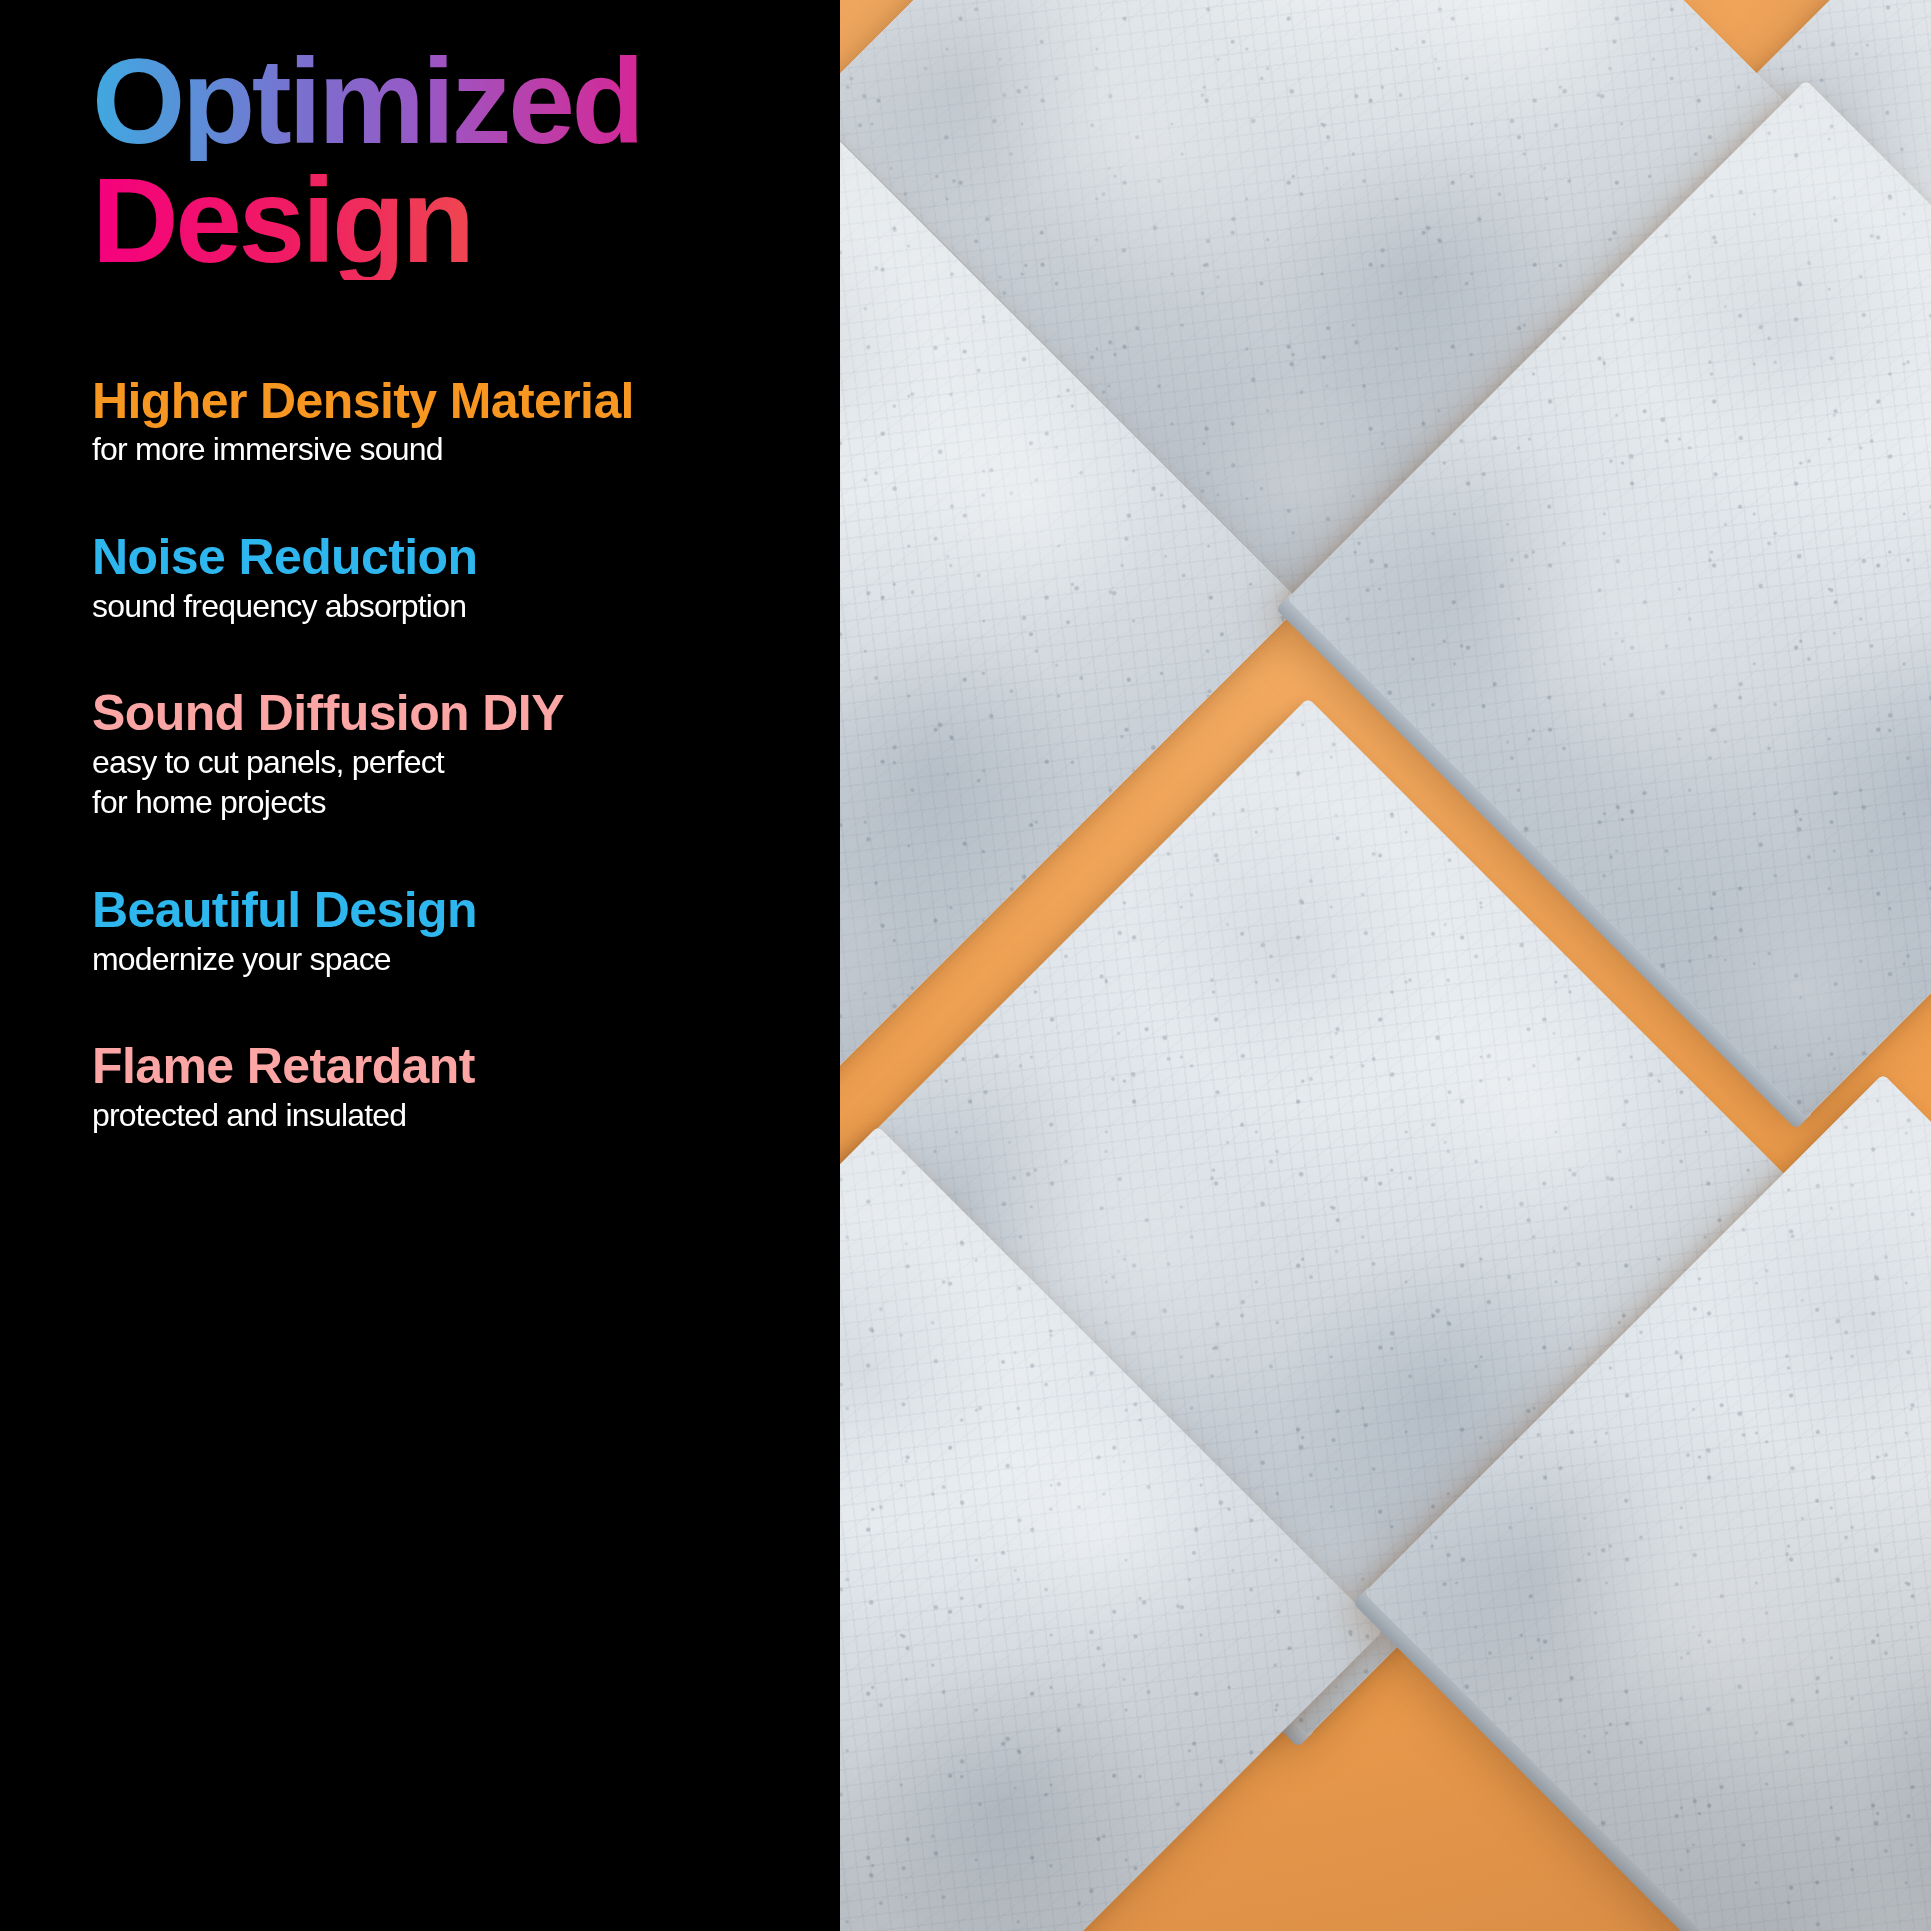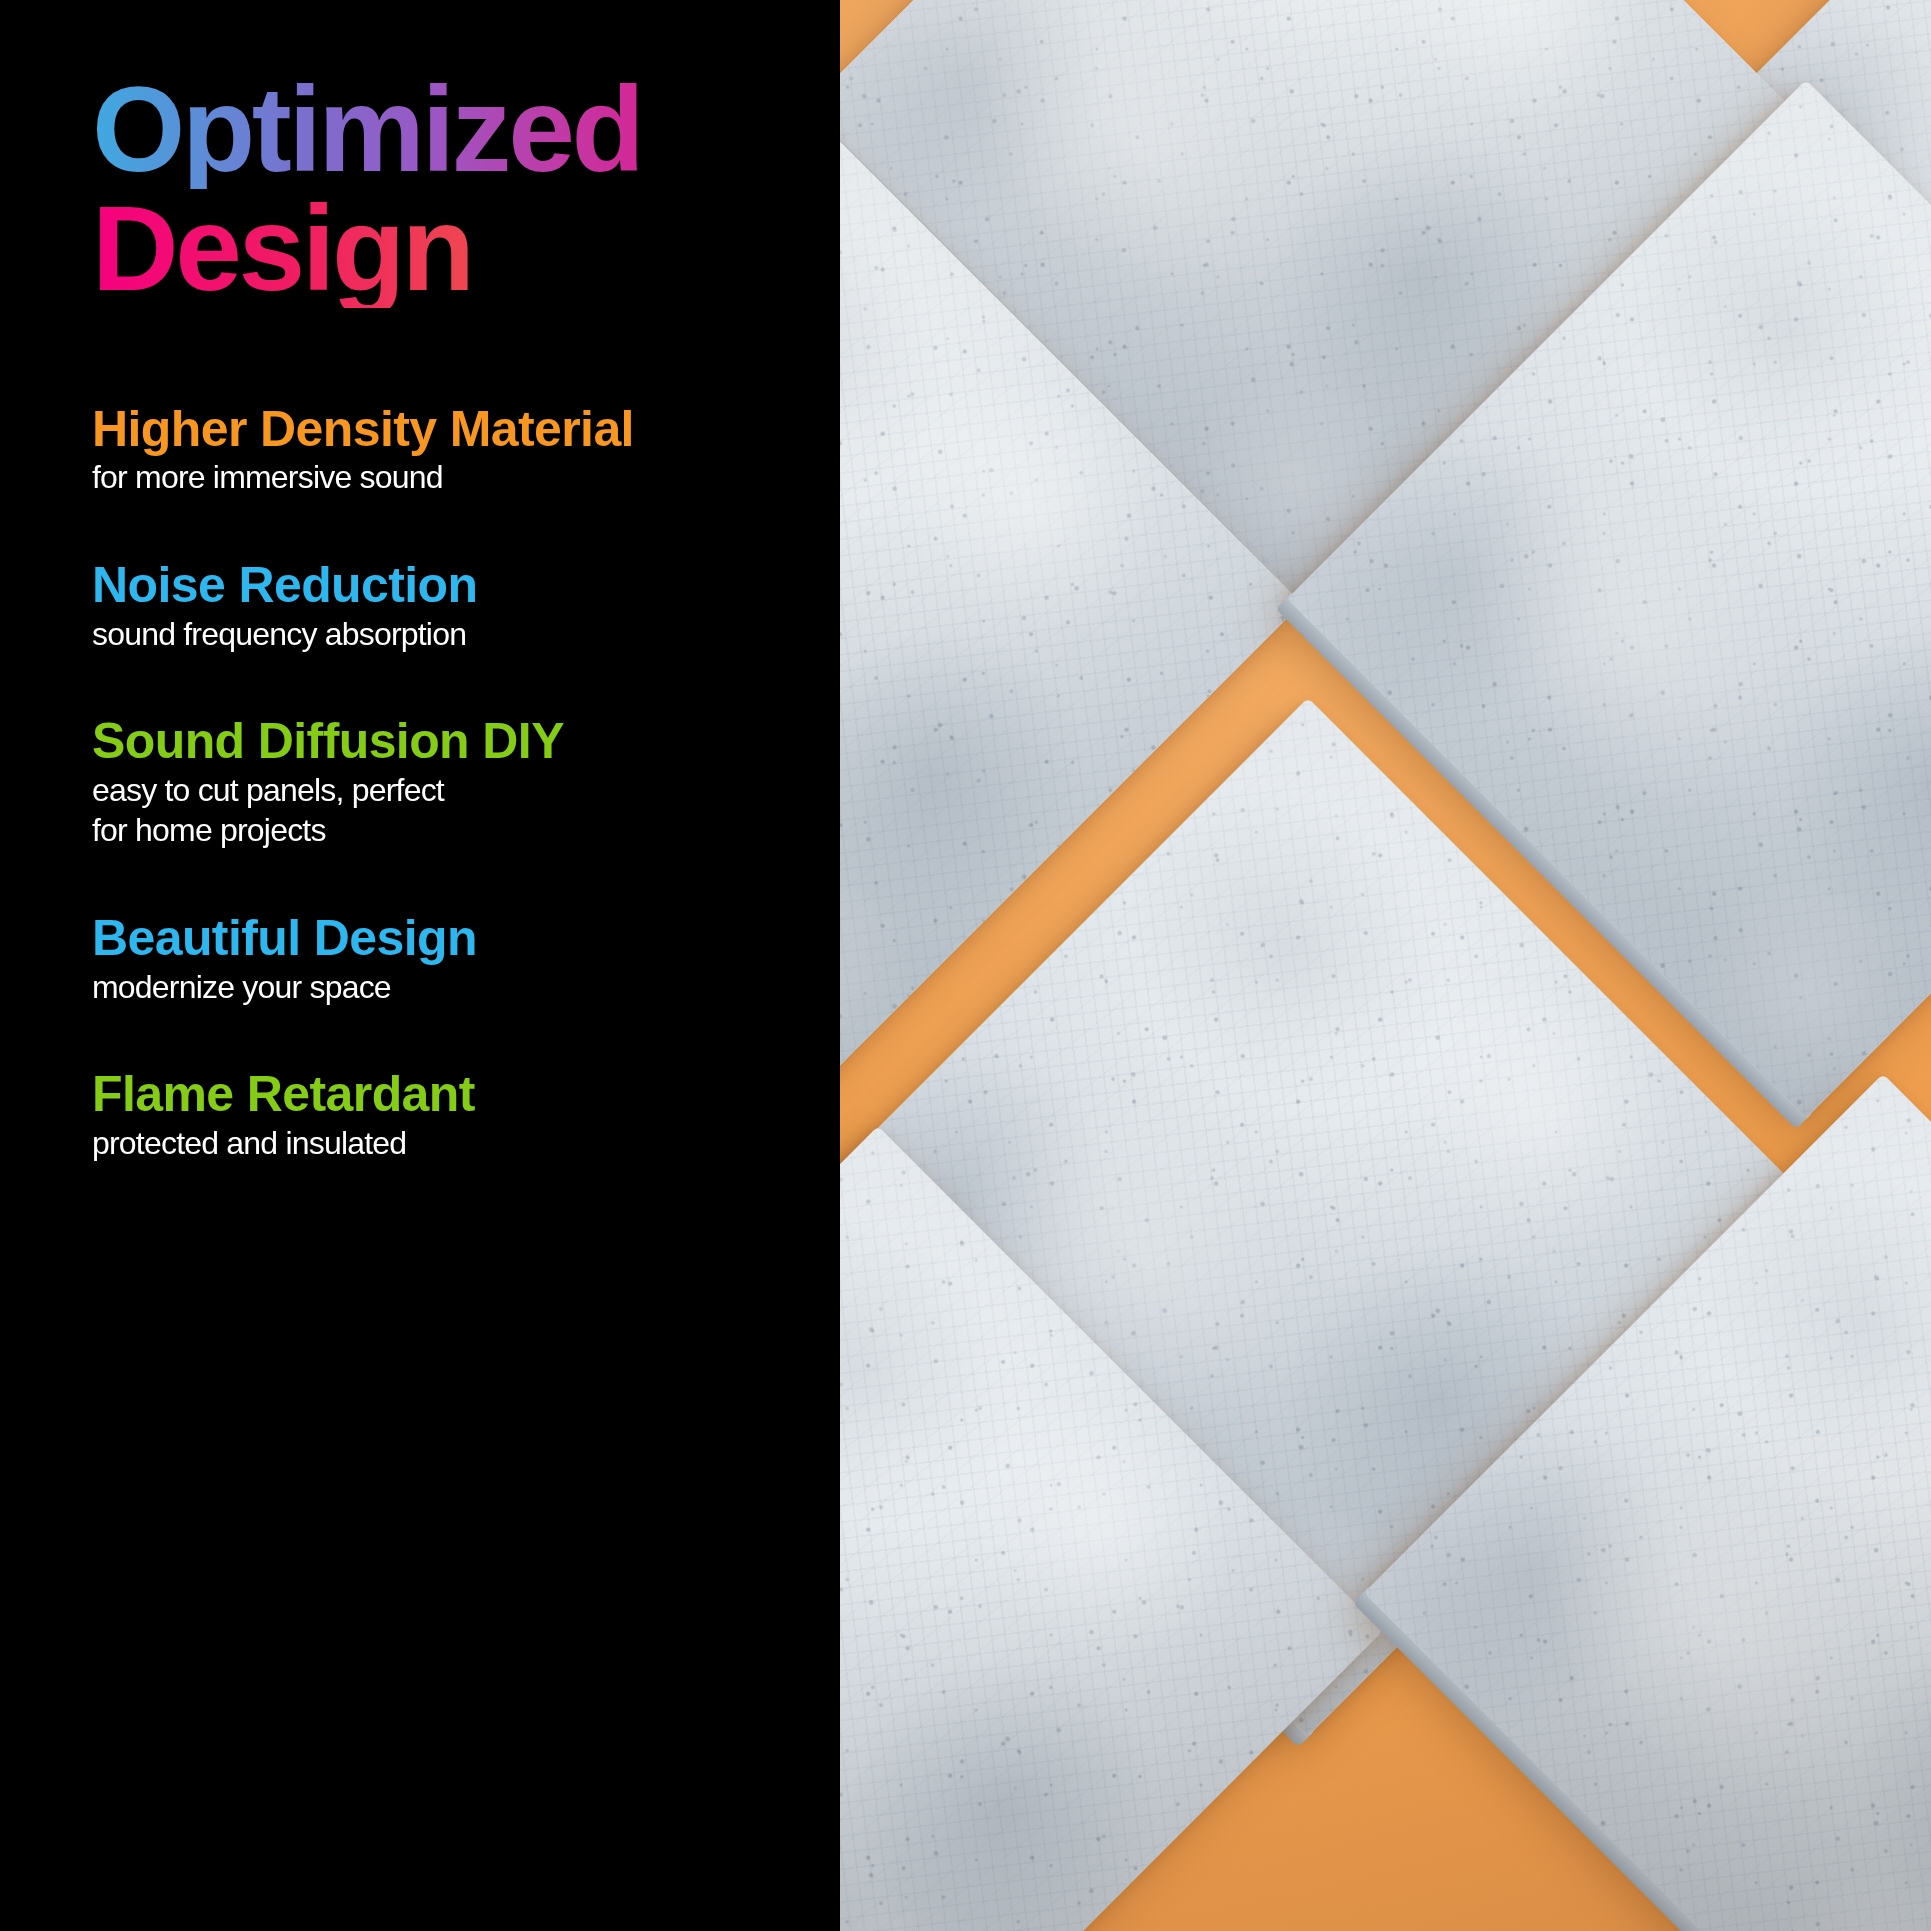--- a/index.html
+++ b/index.html
@@ -18,21 +18,21 @@
     display:flex;
     background:#000;
   }
 
   
   .left-panel {
     position:relative;
     width:840px; height:1931px;
     background:#000000;
     flex:0 0 840px;
-    padding:70px 39px 39px 92px;
+    padding:42px 39px 39px 92px;
   }
 
   .headline {
     font-weight:700;
     font-size:120px;
     line-height:0.99;
     letter-spacing:-3.4px;
     margin-bottom:93px;
   }
   .headline-line {
@@ -71,21 +71,21 @@
     font-weight:400;
     font-size:32px;
     line-height:1.17;
     letter-spacing:-0.8px;
     color:#FFFFFF;
     margin-top:2.9px;
   }
 
   .accent-orange { color:#F79620; }
   .accent-cyan   { color:#2EB7EF; }
-  .accent-pink   { color:#84cc16; }
+  .accent-pink   { color:#fca5a5; }
 
   
   .photo {
     position:relative;
     width:1091px; height:1931px;
     flex:0 0 1091px;
     overflow:hidden;
     background:#F0A04F;
   }
 

